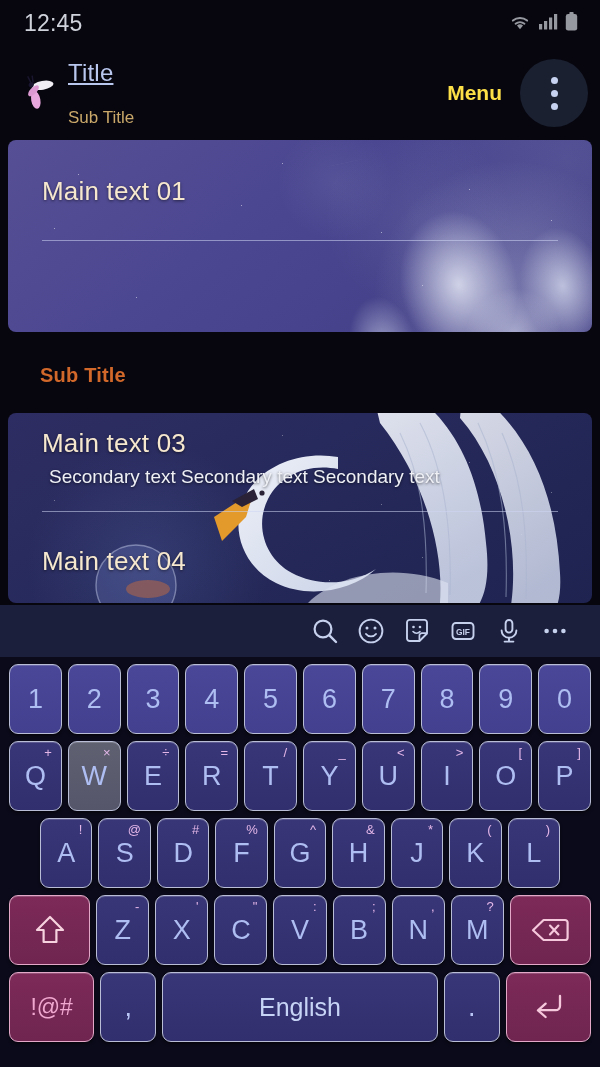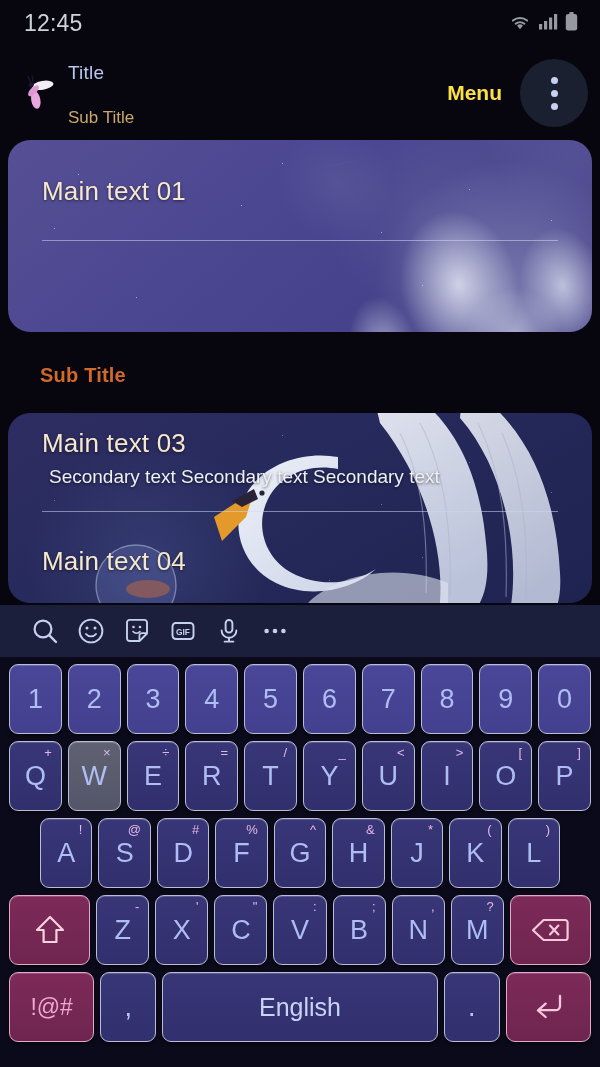--- a/index.html
+++ b/index.html
@@ -22,42 +22,42 @@
   .sicon { display: block; opacity: .72; }
 
   
   .appbar {
     position: absolute; top: 46px; left: 0; width: 600px; height: 94px;
     display: flex; align-items: center; padding: 0 12px 0 14px;
   }
   .logo-wrap { width: 46px; height: 46px; position: relative; flex: 0 0 46px; }
   .titles { margin-left: 8px; flex: 1 1 auto; }
   .title {
-    color: #b9c6ee; font-size: 19px; line-height: 30px; letter-spacing: .2px;
+    color: #b9c6ee; font-size: 24px; line-height: 30px; letter-spacing: .2px; text-decoration: underline;
   }
   .subtitle {
     color: #c9a86a; font-size: 17px; line-height: 22px; margin-top: 19px;
   }
   .menu-label {
     color: #fde047; font-size: 21px; font-weight: bold; margin-right: 18px;
     white-space: nowrap;
   }
   .menu-btn {
     width: 68px; height: 68px; border-radius: 50%;
     background: #1a2030; display: flex; flex-direction: column;
     align-items: center; justify-content: center; gap: 6px;
     flex: 0 0 68px;
   }
   .dot { width: 7px; height: 7px; border-radius: 50%; background: #c6d2f0; display:block; }
 
   
   .content { position: absolute; top: 140px; left: 0; width: 600px; height: 465px; overflow: hidden; }
 
   .card {
-    position: relative; margin: 0 8px; border-radius: 22px; overflow: hidden;
+    position: relative; margin: 0 8px; border-radius: 8px; overflow: hidden;
   }
   .card .bg { position: absolute; inset: 0; }
 
   
   .art1 {
     background:
       radial-gradient(circle at 86% 82%, rgba(220,226,242,.34) 0%, rgba(220,226,242,0) 26%),
       radial-gradient(circle at 70% 40%, rgba(190,195,230,.10) 0%, rgba(190,195,230,0) 22%),
       radial-gradient(circle at 56% 22%, rgba(200,205,235,.09) 0%, rgba(200,205,235,0) 16%),
       radial-gradient(circle at 96% 10%, rgba(210,215,245,.10) 0%, rgba(210,215,245,0) 30%),
@@ -110,21 +110,21 @@
   }
   .divider {
     position: relative; z-index: 3; height: 1px; margin: 0 34px;
     background: rgba(205,214,242,.55);
   }
 
   
   .kb { position: absolute; left: 0; bottom: 0; width: 600px; height: 462px; background: #0b0a1a; }
   .kb-toolbar {
     height: 52px; background: #1c1f3c;
-    display: flex; align-items: center; justify-content: flex-start;
+    display: flex; align-items: center; justify-content: flex-end;
     padding: 0 22px;
   }
   .tb-btn { width: 46px; height: 46px; display: flex; align-items: center; justify-content: center; }
 
   .kb-rows { padding: 7px 6px 10px 6px; }
   .krow { display: flex; justify-content: center; align-items: stretch; margin-bottom: 7px; }
   .krow:last-child { margin-bottom: 0; }
 
   .key {
     position: relative; flex: 1 1 0; margin: 0 3px; height: 70px;

